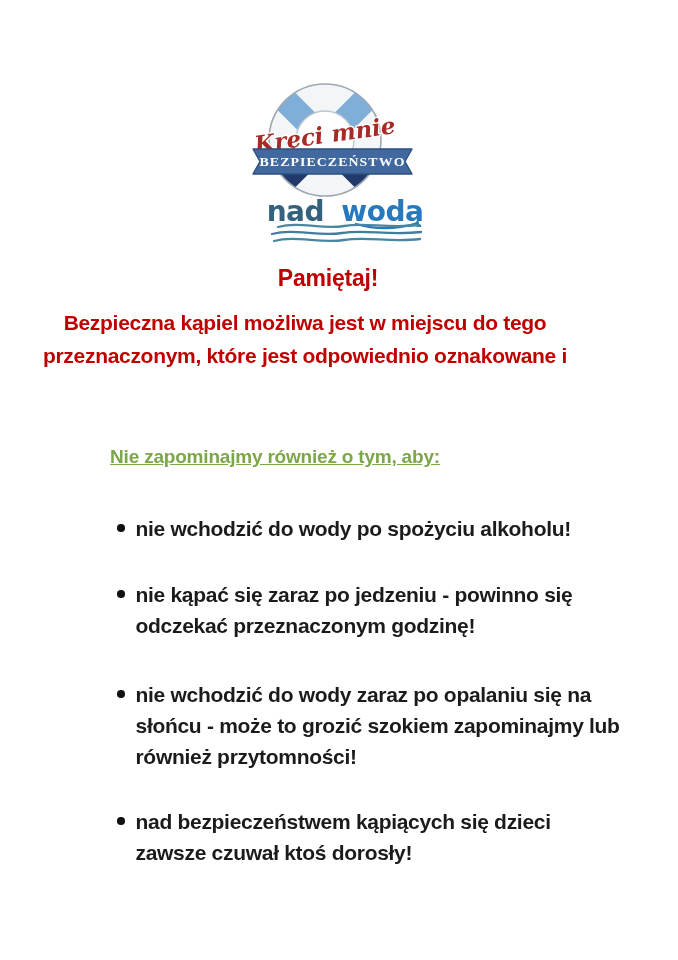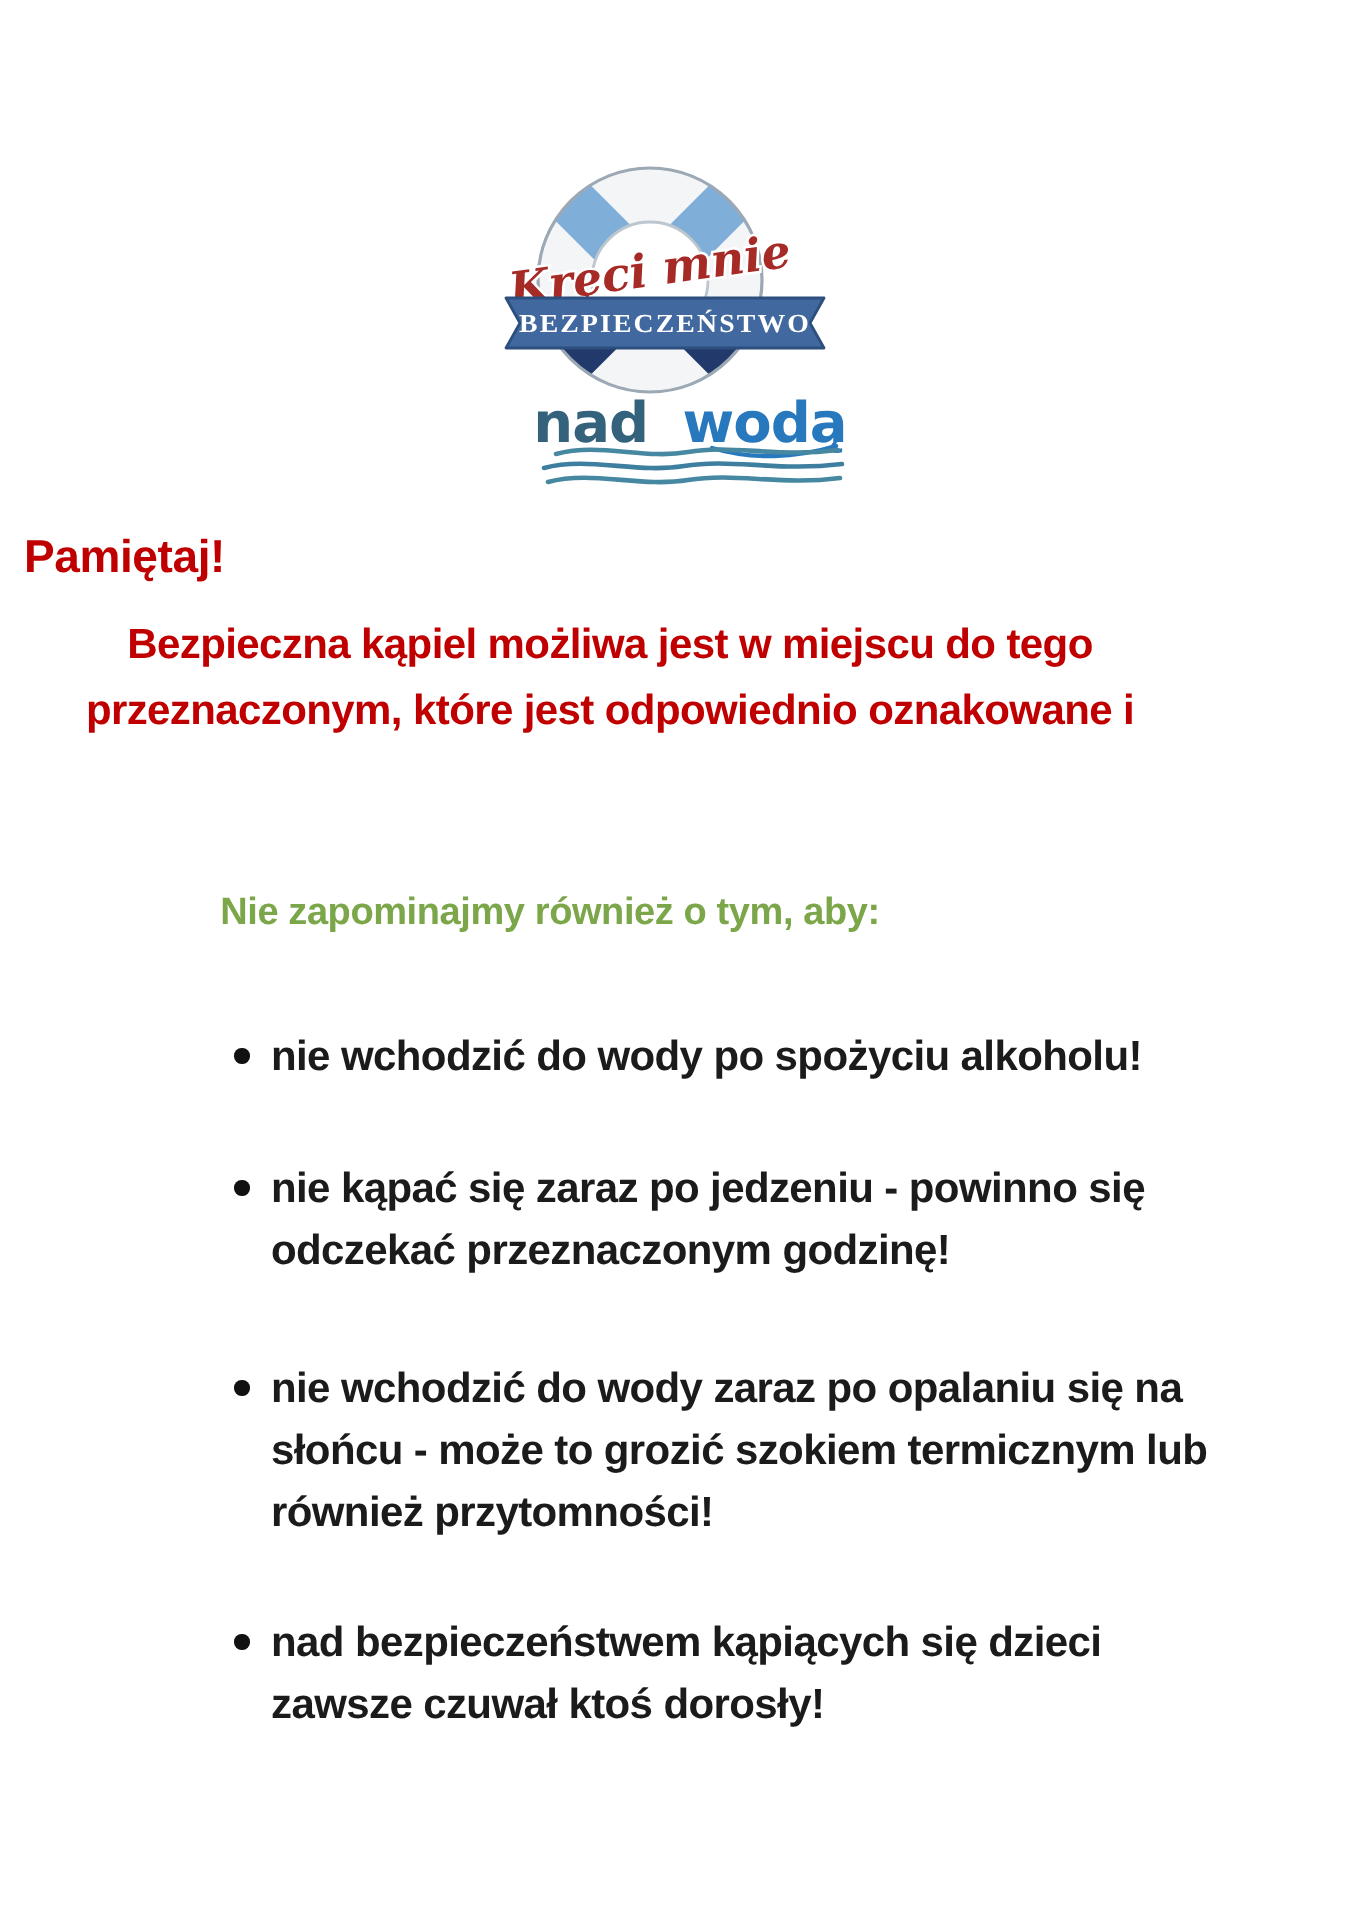--- a/index.html
+++ b/index.html
@@ -7,33 +7,33 @@
     position:relative;
     width:678px;height:960px;
     background:#ffffff;
     font-family:"Liberation Sans",sans-serif;
     font-weight:bold;
     overflow:hidden;
   }
   .logo{position:absolute;left:248px;top:78px;width:178px;height:172px;}
   .heading{
     position:absolute;top:265px;left:0;width:656px;
-    text-align:left;font-size:23px;letter-spacing:-0.2px;
+    text-align:center;font-size:23px;letter-spacing:-0.2px;
     color:#C00000;
-    padding-left:12px;
   }
   .intro{
     position:absolute;top:306px;left:0;width:610px;
     text-align:center;font-size:21px;line-height:33px;letter-spacing:-0.3px;
     color:#C00000;
   }
   .subheading{
     position:absolute;top:446px;left:0;width:550px;
     text-align:center;font-size:19px;letter-spacing:-0.2px;
     color:#7CA64A;
+    text-decoration:underline;
   }
   .bullet{
     position:absolute;left:117px;
     display:flex;align-items:flex-start;gap:11px;
     color:#1B1B1B;font-size:21px;line-height:31px;letter-spacing:-0.3px;
   }
   .bullet .dot{
     flex:0 0 auto;width:7.5px;height:7.5px;border-radius:50%;
     background:#111;margin-top:11px;
   }
@@ -126,21 +126,21 @@
       <div>
         <div class="line">nie kąpać się zaraz po jedzeniu - powinno się</div>
         <div class="line">odczekać przeznaczonym godzinę!</div>
       </div>
     </div>
 
     <div class="bullet bullet-3">
       <span class="dot"></span>
       <div>
         <div class="line">nie wchodzić do wody zaraz po opalaniu się na</div>
-        <div class="line">słońcu - może to grozić szokiem termicznym lub</div>
+        <div class="line">słońcu - może to grozić szokiem zapominajmy lub</div>
         <div class="line">również przytomności!</div>
       </div>
     </div>
 
     <div class="bullet bullet-4">
       <span class="dot"></span>
       <div>
         <div class="line">nad bezpieczeństwem kąpiących się dzieci</div>
         <div class="line">zawsze czuwał ktoś dorosły!</div>
       </div>

